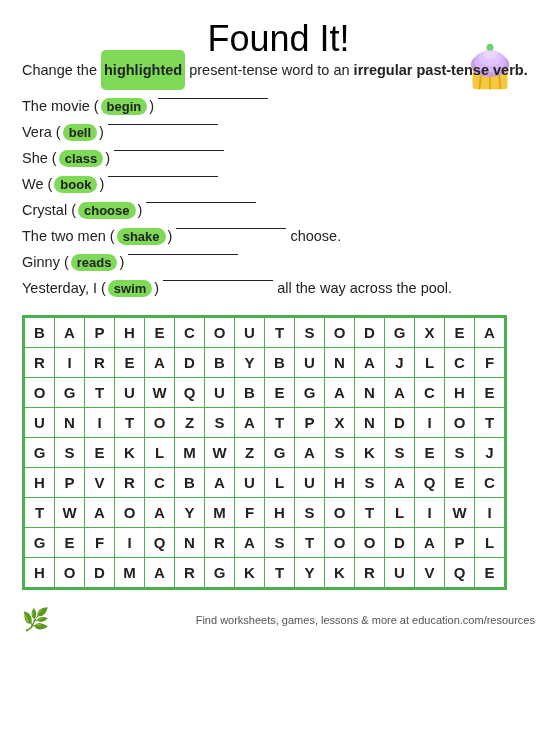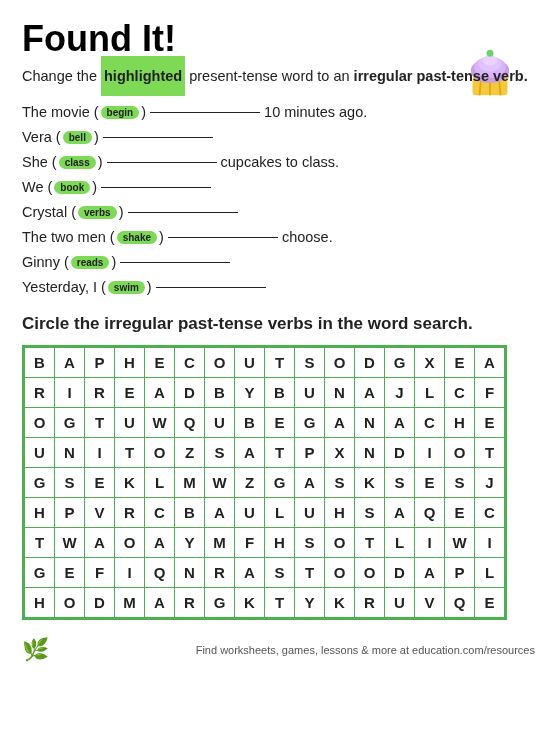--- a/index.html
+++ b/index.html
@@ -7,53 +7,53 @@
       width: 557px;
       min-height: 731px;
       background: #fff;
       font-family: Arial, sans-serif;
       font-size: 14px;
       color: #222;
       padding: 18px 22px 14px 22px;
     }
     h1 {
       font-size: 36px;
-      font-weight: 700;
+      font-weight: 400;
       color: #000;
-      margin-bottom: 6px;
       font-family: Arial Black, Arial, sans-serif;
+      text-align: center;
     }
     .subtitle {
       font-size: 14.5px;
       margin-bottom: 18px;
       line-height: 1.4;
     }
     .subtitle .highlighted {
       background-color: #7ed957;
       font-weight: bold;
       padding: 12px 3px;
-      border-radius: 0;
+      border-radius: 5px;
     }
     .sentences {
       margin-bottom: 18px;
     }
     .sentence-row {
       display: flex;
-      align-items: center;
+      align-items: flex-start;
       margin-bottom: 9px;
       font-size: 14.5px;
       flex-wrap: wrap;
     }
     .verb-highlight {
       background-color: #7ed957;
       border-radius: 10px;
       padding: 1px 6px;
       font-weight: bold;
       margin: 0 2px;
-      font-size: 10px;
+      font-size: 13px;
     }
     .blank-line {
       display: inline-block;
       border-bottom: 1.5px solid #222;
       width: 110px;
       margin: 0 4px;
       vertical-align: bottom;
     }
     .cupcake {
       float: right;
@@ -136,44 +136,42 @@
       <circle cx="40" cy="22" r="4" fill="#6ecf6e"></circle>
     </svg>
   </div>
 
   <div id="sentence-list">
       <div class="sentence-row">
         <span>The movie ( </span>
         <span class="verb-highlight">begin</span>
         <span> ) </span>
         <span class="blank-line"></span>
-        <span> 10 minutes ago.</span>
       </div>
       <div class="sentence-row">
         <span>Vera ( </span>
         <span class="verb-highlight">bell</span>
         <span> ) </span>
         <span class="blank-line"></span>
       </div>
       <div class="sentence-row">
         <span>She ( </span>
         <span class="verb-highlight">class</span>
         <span> ) </span>
         <span class="blank-line"></span>
-        <span>cupcakes to class.</span>
       </div>
       <div class="sentence-row">
         <span>We ( </span>
         <span class="verb-highlight">book</span>
         <span> ) </span>
         <span class="blank-line"></span>
       </div>
       <div class="sentence-row">
         <span>Crystal ( </span>
-        <span class="verb-highlight">verbs</span>
+        <span class="verb-highlight">choose</span>
         <span> )</span>
         <span class="blank-line"></span>
       </div>
       <div class="sentence-row">
         <span>The two men ( </span>
         <span class="verb-highlight">shake</span>
         <span> ) </span>
         <span class="blank-line"></span>
         <span> choose.</span>
       </div>
@@ -181,26 +179,26 @@
         <span>Ginny ( </span>
         <span class="verb-highlight">reads</span>
         <span> )</span>
         <span class="blank-line"></span>
       </div>
       <div class="sentence-row">
         <span>Yesterday, I ( </span>
         <span class="verb-highlight">swim</span>
         <span> ) </span>
         <span class="blank-line"></span>
+        <span> all the way across the pool.</span>
       </div>
     </div>
 </div>
 
 <div class="wordsearch-section">
-  <div class="wordsearch-title">Circle the irregular past-tense verbs in the word search.</div>
   <div class="grid-container">
     <table class="grid-table">
       <tbody id="grid-body">
           <tr>
             <td>B</td>
             <td>A</td>
             <td>P</td>
             <td>H</td>
             <td>E</td>
             <td>C</td>

